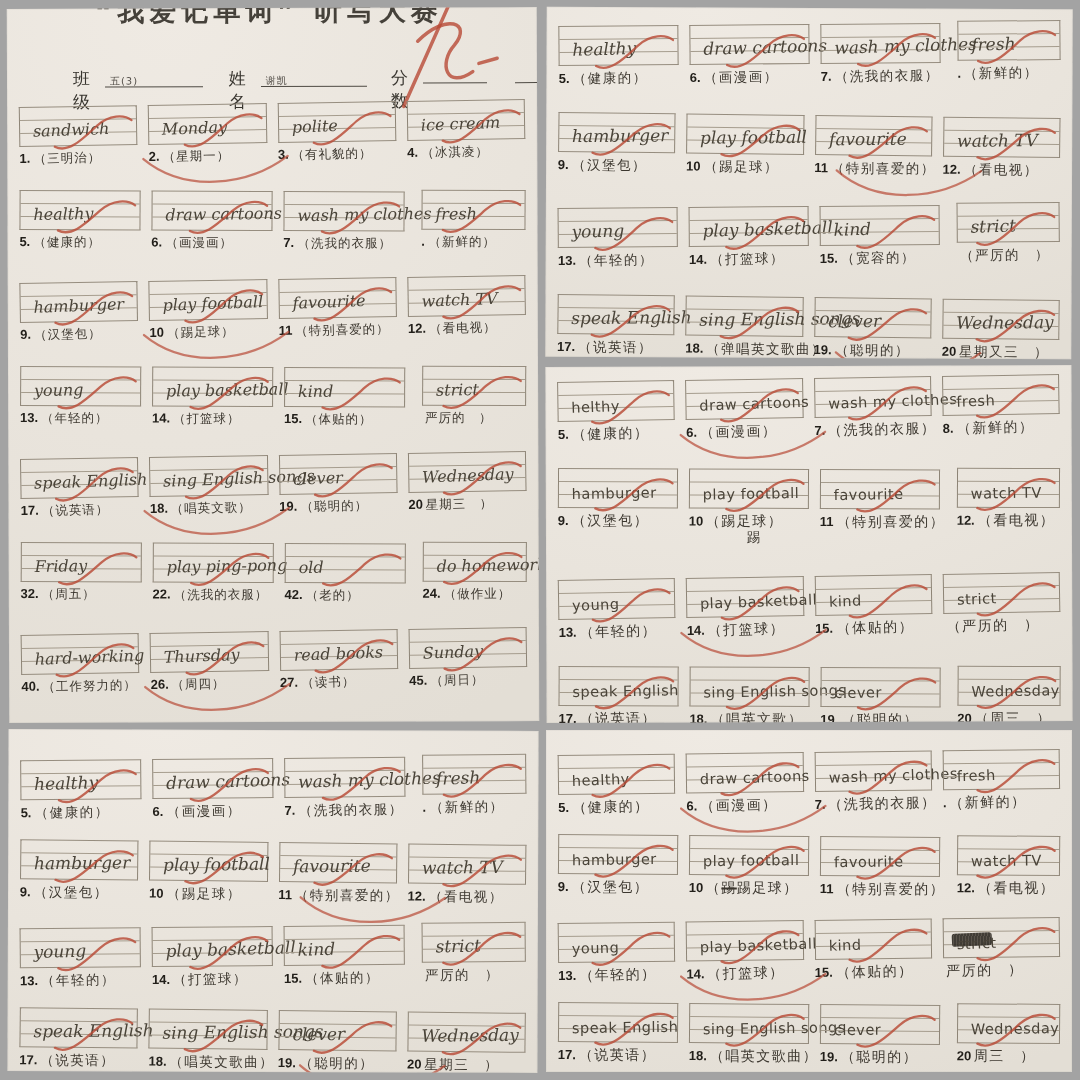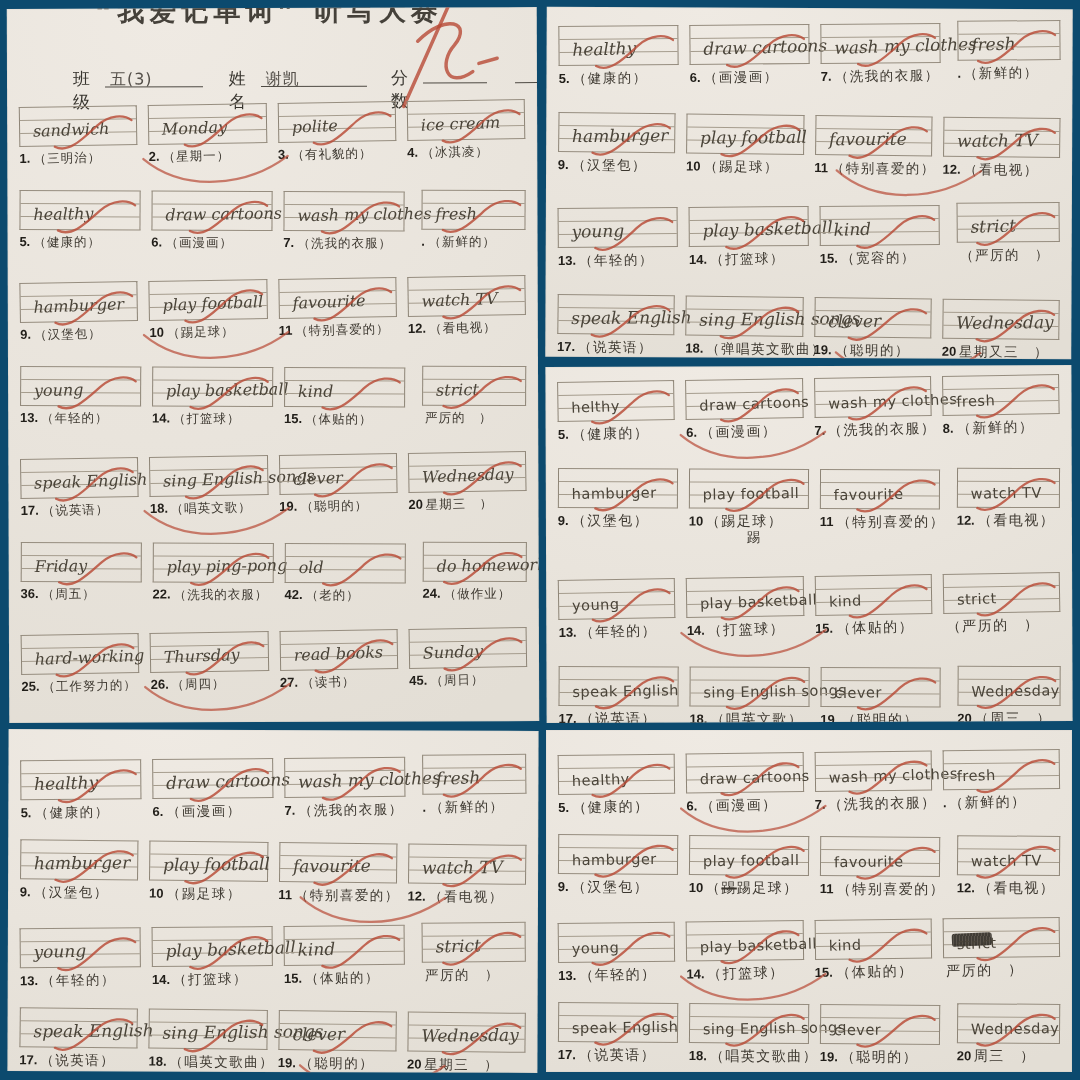--- a/index.html
+++ b/index.html
@@ -1,18 +1,18 @@
 <!DOCTYPE html>
 <html style="--check: #b84a36;"><head>
 <meta charset="utf-8">
 <style>
   html,body{margin:0;padding:0;background:#ffffff;}
   .collage{
     position:relative;width:1080px;height:1080px;overflow:hidden;
-    background:#0c4a6e;
+    background:#a3a3a3;
     font-family:"DejaVu Sans","Liberation Sans",sans-serif;
     color:#35312b;
   }
   .panel{
     position:absolute;overflow:hidden;
     background:radial-gradient(130% 110% at 30% 0%,#efeae3 0%,#e9e4dc 55%,#e3ded5 100%);
     box-shadow:0 0 0 1px rgba(0,0,0,0.03) inset;
   }
   .panel-a{left:8px;top:8px;width:530px;height:714px;transform:rotate(-0.2deg);}
   .panel-b{left:546px;top:8px;width:526px;height:350px;transform:rotate(0.25deg);}
@@ -25,21 +25,21 @@
   .sheet-title{
     margin:-15px 0 0 88px;font-size:27px;font-weight:700;letter-spacing:5px;
     color:#45413a;white-space:nowrap;
   }
   .head-fields{display:flex;align-items:baseline;margin:36px 0 0 66px;font-size:17px;color:#37342e;}
   .flabel{margin-right:2px;letter-spacing:1px;}
   .uline{display:inline-block;border-bottom:1.6px solid #4e4a43;height:18px;}
   .u-class{width:118px;margin-right:26px;}
   .u-name{width:128px;margin-right:24px;}
   .u-score{width:78px;}
-  .fval{font-size:16px;color:#55504a;padding:0 2px 0 5px;letter-spacing:1px;}
+  .fval{font-size:10px;color:#55504a;padding:0 2px 0 5px;letter-spacing:1px;}
   .short-dash{display:inline-block;width:26px;border-bottom:1.8px solid #4e4a43;height:14px;margin-left:28px;}
   .score-scribble{position:absolute;right:30px;top:8px;width:160px;height:112px;overflow:visible;}
   .score-scribble path{fill:none;stroke:var(--check,#b84a36);stroke-width:3.4;stroke-linecap:round;opacity:.8;}
 
   
   .rows{padding:0 12px;}
   .panel-a .rows{padding-top:6px;}
   .panel-b .rows{padding-top:16px;}
   .panel-c .rows{padding-top:12px;}
   .panel-d .rows{padding-top:28px;}
@@ -372,21 +372,21 @@
         </div>
         <div class="row">
           <div class="cell">
             <div class="guide">
               <span class="word">Friday</span>
               <svg class="check" viewBox="0 0 100 46">
                 <path d="M3 38 C20 47 38 28 55 13 C70 0 88 0 97 7"></path>
               </svg>
             </div>
             <div class="caption">
-              <span class="no">36.</span>
+              <span class="no">32.</span>
               <span class="zh">（周五）</span>
             </div>
           </div>
           <div class="cell">
             <div class="guide">
               <span class="word">play ping-pong</span>
               <svg class="check" viewBox="0 0 100 46">
                 <path d="M3 38 C20 47 38 28 55 13 C70 0 88 0 97 7"></path>
               </svg>
             </div>
@@ -422,21 +422,21 @@
         </div>
         <div class="row">
           <div class="cell">
             <div class="guide">
               <span class="word">hard-working</span>
               <svg class="check" viewBox="0 0 100 46">
                 <path d="M3 38 C20 47 38 28 55 13 C70 0 88 0 97 7"></path>
               </svg>
             </div>
             <div class="caption">
-              <span class="no">25.</span>
+              <span class="no">40.</span>
               <span class="zh">（工作努力的）</span>
             </div>
           </div>
           <div class="cell">
             <div class="guide">
               <span class="word">Thursday</span>
               <svg class="check" viewBox="0 0 100 46">
                 <path d="M3 38 C20 47 38 28 55 13 C70 0 88 0 97 7"></path>
               </svg>
             </div>

